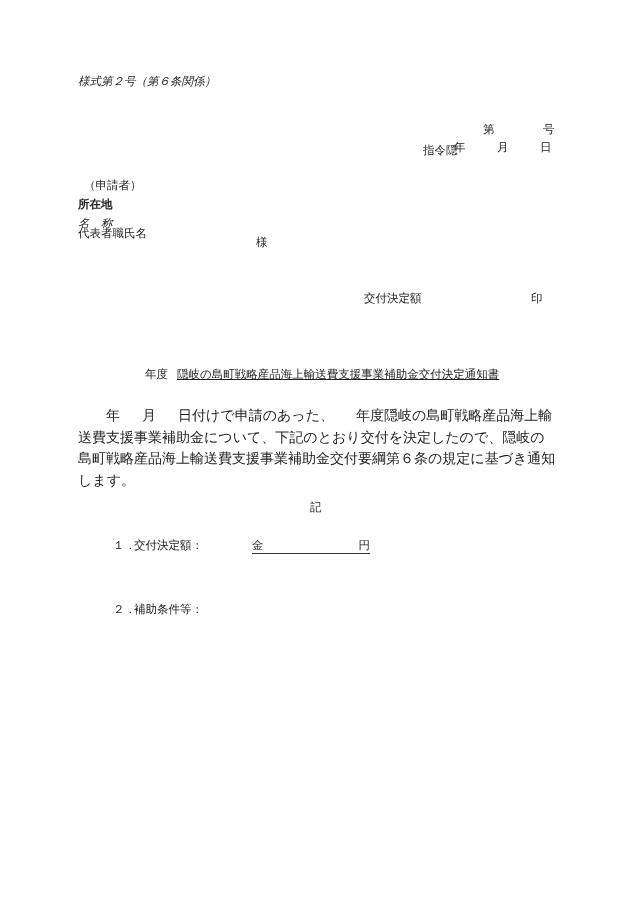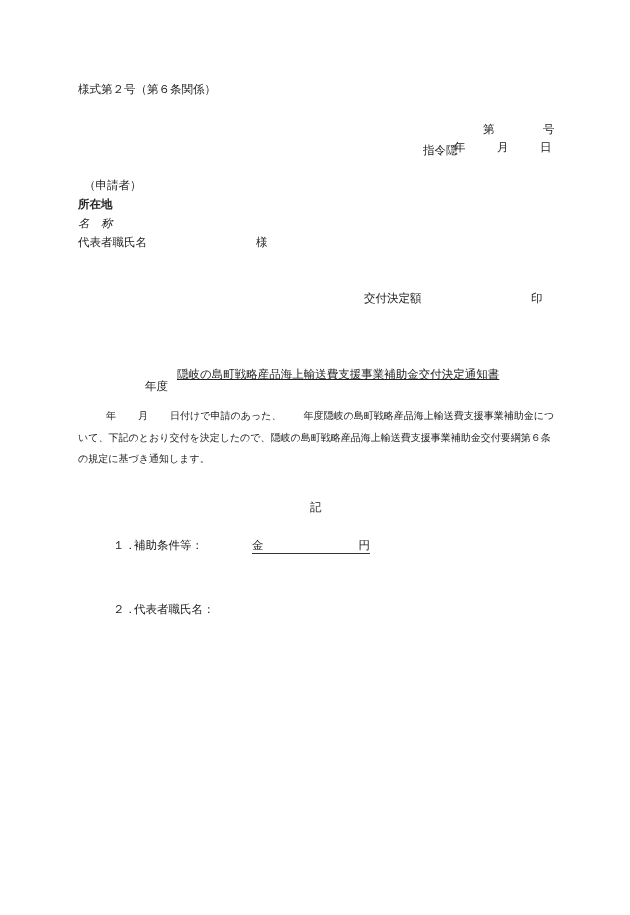--- a/index.html
+++ b/index.html
@@ -15,86 +15,86 @@
       font-family: "DejaVu Serif", "Liberation Serif", serif;
       color: #222222;
       font-size: 11.5px;
     }
     .abs { position: absolute; white-space: nowrap; line-height: 1; }
     .para {
       position: absolute;
       left: 78px;
       top: 405px;
       width: 480px;
-      font-size: 10px;
+      font-size: 14px;
       line-height: 21.5px;
       white-space: normal;
     }
     .indent { display: inline-block; width: 28px; }
     .gap { display: inline-block; }
     .underline-amount {
       display: inline-block;
       border-bottom: 1px solid #333333;
       width: 118px;
       position: relative;
       height: 13px;
     }
     .underline-amount .yen { position: absolute; right: 0; top: 0; }
     .underline-amount .kin { position: absolute; left: 0; top: 0; }
   </style>
 </head>
 <body>
 
 <div>
 
-  <div class="abs" style="left:78px; top:84px;">様式第２号（第６条関係）</div>
+  <div class="abs" style="left:78px; top:76px;font-style:italic;">様式第２号（第６条関係）</div>
 
   <div>
     <span class="abs" style="left:423px; top:124px;margin-top:21px;">指令隠</span>
     <span class="abs" style="left:483px; top:124px;">第</span>
     <span class="abs" style="left:543px; top:124px;">号</span>
   </div>
 
   <div>
     <span class="abs" style="left:454px; top:142px;">年</span>
     <span class="abs" style="left:497px; top:142px;">月</span>
     <span class="abs" style="left:540px; top:142px;">日</span>
   </div>
 
   <div>
     <div class="abs" style="left:84px; top:180px;">（申請者）</div>
     <div class="abs" style="left:78px; top:199px;font-weight:bold;">所在地</div>
     <div class="abs" style="left:78px; top:218px;font-style:italic;">名　称</div>
-    <div class="abs" style="left:78px; top:237px;text-align:center;">代表者職氏名</div>
+    <div class="abs" style="left:78px; top:228px;text-align:center;">代表者職氏名</div>
     <div class="abs" style="left:256px; top:237px;">様</div>
   </div>
 
   <div>
     <div class="abs" style="left:364px; top:293px;">交付決定額</div>
     <div class="abs" style="left:531px; top:293px;">印</div>
   </div>
 
   <div>
-    <span class="abs" style="left:145px; top:381px;">年度</span>
+    <span class="abs" style="left:145px; top:369px;">年度</span>
     <span class="abs" style="left:177px; top:369px;text-decoration:underline;">隠岐の島町戦略産品海上輸送費支援事業補助金交付決定通知書</span>
   </div>
 
   <div class="para"><span class="indent"></span><span>年</span><span class="gap" style="width:22px;"></span><span>月</span><span class="gap" style="width:22px;"></span><span>日付けで申請のあった、</span><span class="gap" style="width:22px;"></span><span>年度隠岐の島町戦略産品海上輸送費支援事業補助金について、下記のとおり交付を決定したので、隠岐の島町戦略産品海上輸送費支援事業補助金交付要綱第６条の規定に基づき通知します。</span></div>
 
   <div class="abs" style="left:310px; top:502px;">記</div>
 
   <div>
     <span class="abs" style="left:113px; top:540px;">１．</span>
-    <span class="abs" style="left:134px; top:540px;">補助条件等：</span>
+    <span class="abs" style="left:134px; top:540px;">交付決定額：</span>
     <span class="abs" style="left:252px; top:540px;">
       <span class="underline-amount">
         <span class="kin">金</span>
         <span class="yen">円</span>
       </span>
     </span>
   </div>
 
   <div>
     <span class="abs" style="left:113px; top:604px;">２．</span>
-    <span class="abs" style="left:134px; top:604px;">代表者職氏名：</span>
+    <span class="abs" style="left:134px; top:604px;">補助条件等：</span>
   </div>
 
 </div>
 
 </body></html>

